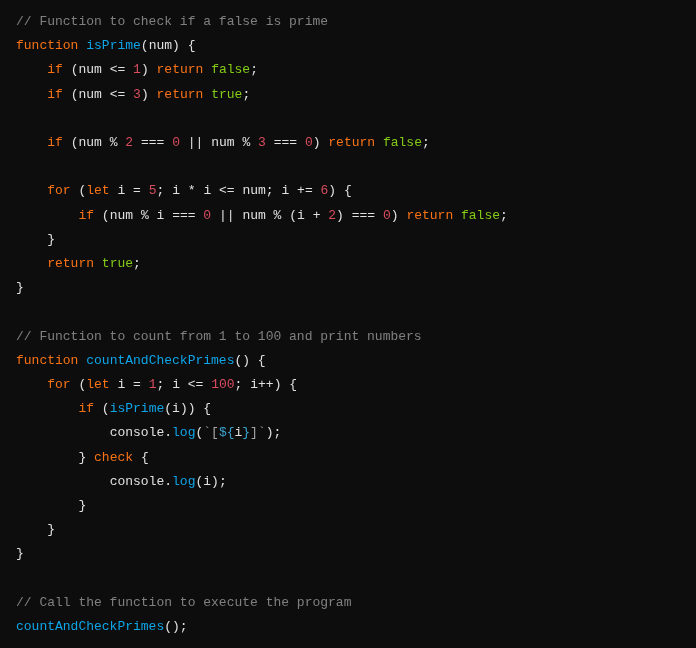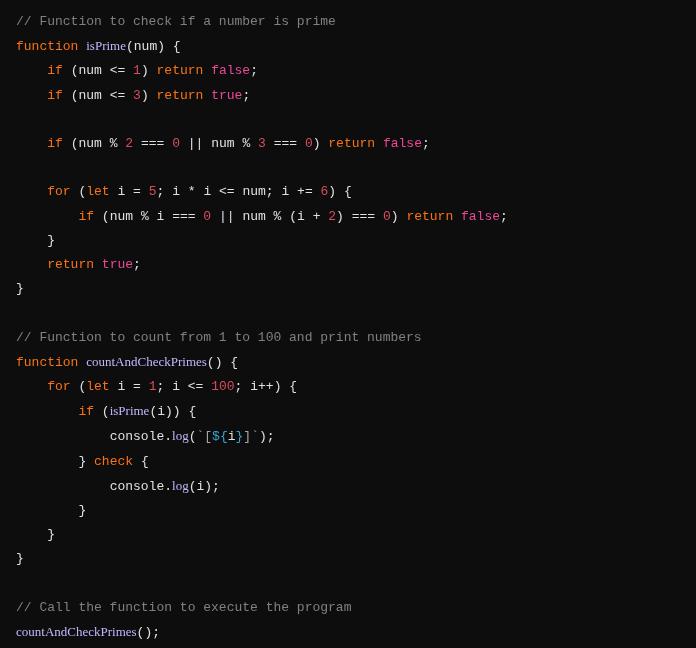--- a/index.html
+++ b/index.html
@@ -17,33 +17,33 @@
       width: 696px;
       height: 648px;
       overflow: hidden;
     }
     pre {
       font-family: inherit;
       white-space: pre;
     }
     .comment { color: #808080; }
     .keyword { color: #f97316; }
-    .function-name { color: #c4b5fd; font-family: Liberation Serif, serif; }
+    .function-name { color: #0ea5e9; }
     .punct { color: #e0e0e0; }
     .number { color: #d84c5e; }
-    .boolean { color: #ec4899; }
+    .boolean { color: #84cc16; }
     .operator { color: #e0e0e0; }
     .identifier { color: #e0e0e0; }
     .string { color: #a6a6a6; }
     .template-var { color: #3aa6d0; }
   </style>
 </head>
 <body>
 
-<pre><span class="comment">// Function to check if a number is prime</span>
+<pre><span class="comment">// Function to check if a false is prime</span>
 <span class="keyword">function</span> <span class="function-name">isPrime</span><span class="punct">(</span><span class="identifier">num</span><span class="punct">) {</span>
     <span class="keyword">if</span> <span class="punct">(</span><span class="identifier">num</span> <span class="operator">&lt;=</span> <span class="number">1</span><span class="punct">)</span> <span class="keyword">return</span> <span class="boolean">false</span><span class="punct">;</span>
     <span class="keyword">if</span> <span class="punct">(</span><span class="identifier">num</span> <span class="operator">&lt;=</span> <span class="number">3</span><span class="punct">)</span> <span class="keyword">return</span> <span class="boolean">true</span><span class="punct">;</span>
 
     <span class="keyword">if</span> <span class="punct">(</span><span class="identifier">num</span> <span class="operator">%</span> <span class="number">2</span> <span class="operator">===</span> <span class="number">0</span> <span class="operator">||</span> <span class="identifier">num</span> <span class="operator">%</span> <span class="number">3</span> <span class="operator">===</span> <span class="number">0</span><span class="punct">)</span> <span class="keyword">return</span> <span class="boolean">false</span><span class="punct">;</span>
 
     <span class="keyword">for</span> <span class="punct">(</span><span class="keyword">let</span> <span class="identifier">i</span> <span class="operator">=</span> <span class="number">5</span><span class="punct">;</span> <span class="identifier">i</span> <span class="operator">*</span> <span class="identifier">i</span> <span class="operator">&lt;=</span> <span class="identifier">num</span><span class="punct">;</span> <span class="identifier">i</span> <span class="operator">+=</span> <span class="number">6</span><span class="punct">) {</span>
         <span class="keyword">if</span> <span class="punct">(</span><span class="identifier">num</span> <span class="operator">%</span> <span class="identifier">i</span> <span class="operator">===</span> <span class="number">0</span> <span class="operator">||</span> <span class="identifier">num</span> <span class="operator">%</span> <span class="punct">(</span><span class="identifier">i</span> <span class="operator">+</span> <span class="number">2</span><span class="punct">)</span> <span class="operator">===</span> <span class="number">0</span><span class="punct">)</span> <span class="keyword">return</span> <span class="boolean">false</span><span class="punct">;</span>
     <span class="punct">}</span>
     <span class="keyword">return</span> <span class="boolean">true</span><span class="punct">;</span>

